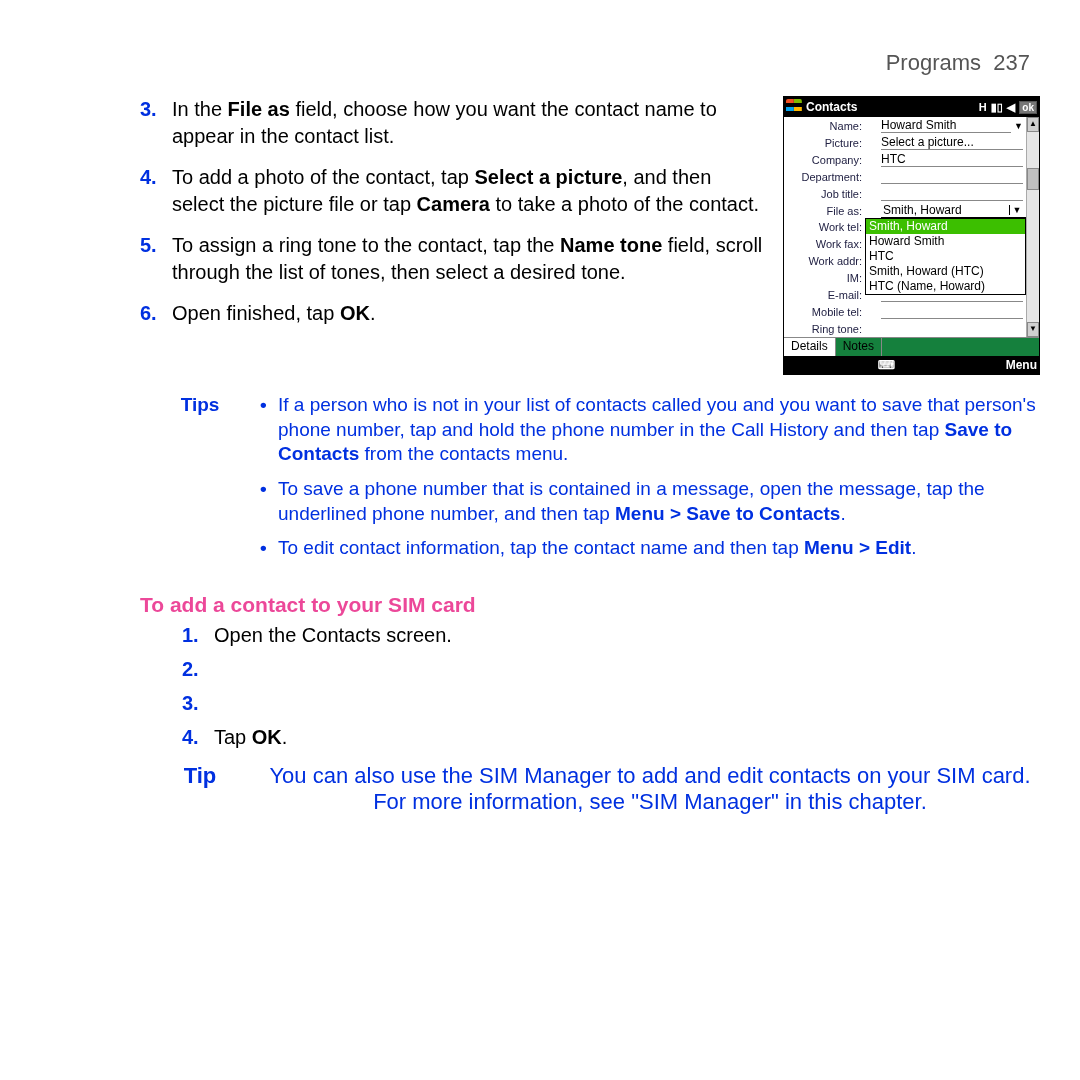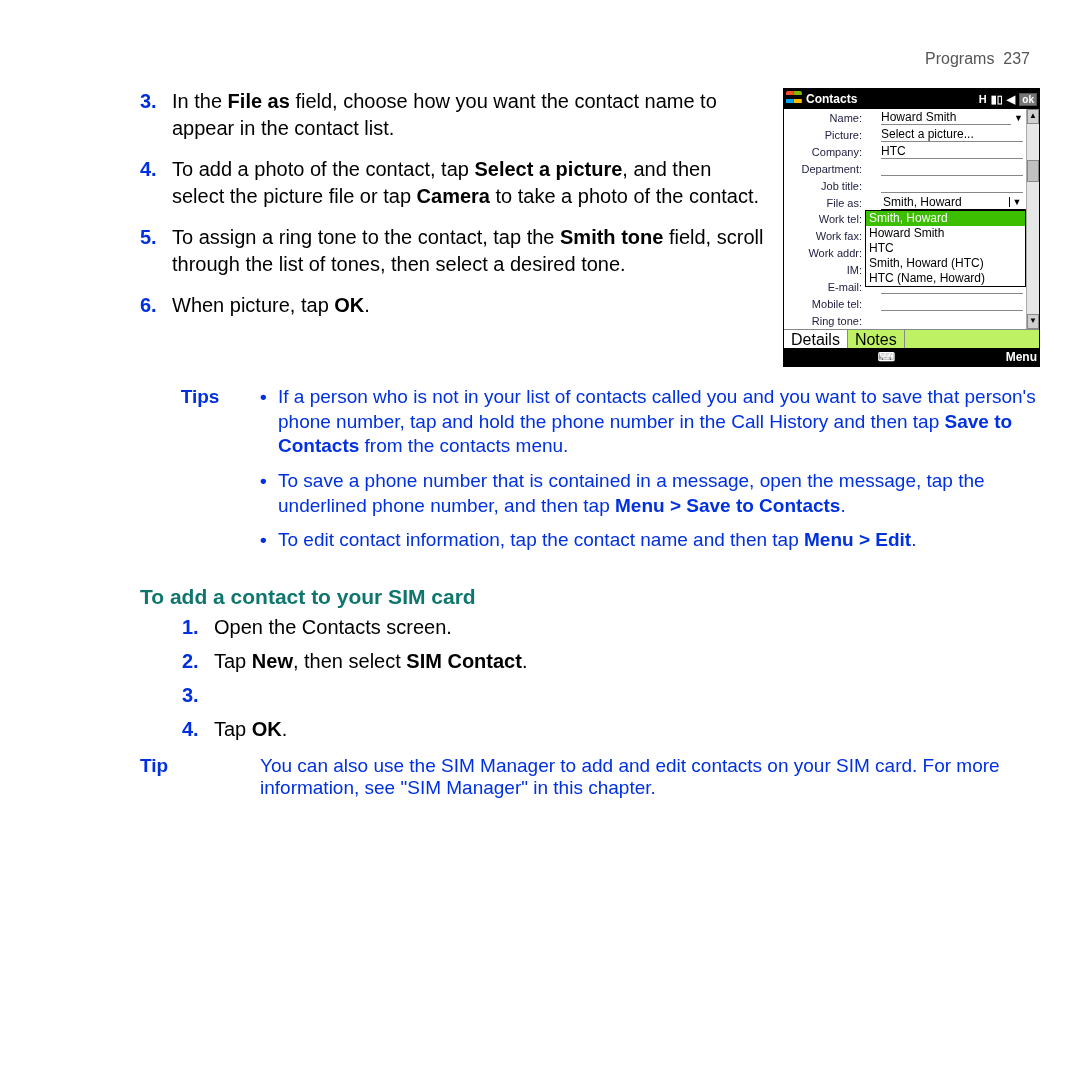--- a/index.html
+++ b/index.html
@@ -12,21 +12,21 @@
     height: 1080px;
     box-sizing: border-box;
     position: relative;
   }
   .page {
     padding: 50px 40px 40px 140px;
     box-sizing: border-box;
   }
   .hdr {
     text-align: right;
-    font-size: 16px;
+    font-size: 22px;
     color: #555;
     margin-bottom: 20px;
     padding-right: 10px;
   }
   .cols {
     display: flex;
     gap: 18px;
     margin-bottom: 18px;
   }
   .textcol {
@@ -169,24 +169,24 @@
   .phone .strack { flex: 1; position: relative; }
   .phone .sthumb {
     position: absolute;
     left: 0; right: 0;
     top: 36px; height: 20px;
     background: #c0c0c0;
     border: 1px solid #888;
   }
   .phone .tabbar {
     display: flex;
-    background: #bef264;
+    background: #15803d;
     border-top: 1px solid #888;
     height: 18px;
-    font-size: 16px;
+    font-size: 12px;
   }
   .phone .tab {
     padding: 1px 7px;
     border-right: 1px solid #888;
   }
   .phone .tab.active {
     background: #fff;
   }
   .phone .menubar {
     display: flex;
@@ -236,44 +236,45 @@
     display: flex;
     margin-bottom: 10px;
   }
   .tips li .bul {
     min-width: 18px;
     font-weight: bold;
   }
   .bluebold { font-weight: bold; }
 
   .subhead {
-    color: #0f766e;
+    color: #ec4899;
     font-weight: bold;
     font-size: 21px;
     margin-top: 22px;
     margin-bottom: 4px;
   }
   ol.steps2 {
     list-style: none;
     padding: 0 0 0 42px;
     margin: 0;
     font-size: 20px;
     line-height: 1.4;
   }
   ol.steps2 li { display: flex; margin-bottom: 6px; }
   ol.steps2 .num {
     color: #0030e0;
     font-weight: bold;
     min-width: 32px;
   }
   .tip2 {
     display: flex;
-    font-size: 19px;
+    font-size: 22px;
     color: #0030e0;
     margin-top: 12px;
+    text-align: center;
   }
   .tip2 .tiplabel {
     font-weight: bold;
     min-width: 120px;
   }
   .tip2 .tipbody { flex: 1; }
 </style>
 </head>
 <body>
 
@@ -293,27 +294,27 @@
         </li>
         <li>
           <span class="num">4.</span>
           <span class="body">
             <span>To add a photo of the contact, tap </span><span class="bold">Select a picture</span><span>, and then select the picture file or tap </span><span class="bold">Camera</span><span> to take a photo of the contact.</span>
           </span>
         </li>
         <li>
           <span class="num">5.</span>
           <span class="body">
-            <span>To assign a ring tone to the contact, tap the </span><span class="bold">Smith tone</span><span> field, scroll through the list of tones, then select a desired tone.</span>
+            <span>To assign a ring tone to the contact, tap the </span><span class="bold">Name tone</span><span> field, scroll through the list of tones, then select a desired tone.</span>
           </span>
         </li>
         <li>
           <span class="num">6.</span>
           <span class="body">
-            <span>When picture, tap </span><span class="bold">OK</span><span>.</span>
+            <span>Open finished, tap </span><span class="bold">OK</span><span>.</span>
           </span>
         </li>
       </ol>
     </div>
 
     <div class="phone">
       <div class="titlebar">
         <span class="winlogo"></span>
         <span>Contacts</span>
         <span class="spacer"></span>
@@ -434,21 +435,20 @@
   </div>
 
   <div class="subhead">To add a contact to your SIM card</div>
   <ol class="steps2">
     <li>
         <span class="num">1.</span>
         <span><span>Open the Contacts screen.</span></span>
       </li>
     <li>
         <span class="num">2.</span>
-        <span><span>Tap </span><span class="bold">New</span><span>, then select </span><span class="bold">SIM Contact</span><span>.</span></span>
       </li>
     <li>
         <span class="num">3.</span>
       </li>
     <li>
         <span class="num">4.</span>
         <span><span>Tap </span><span class="bold">OK</span><span>.</span></span>
       </li>
   </ol>
 

